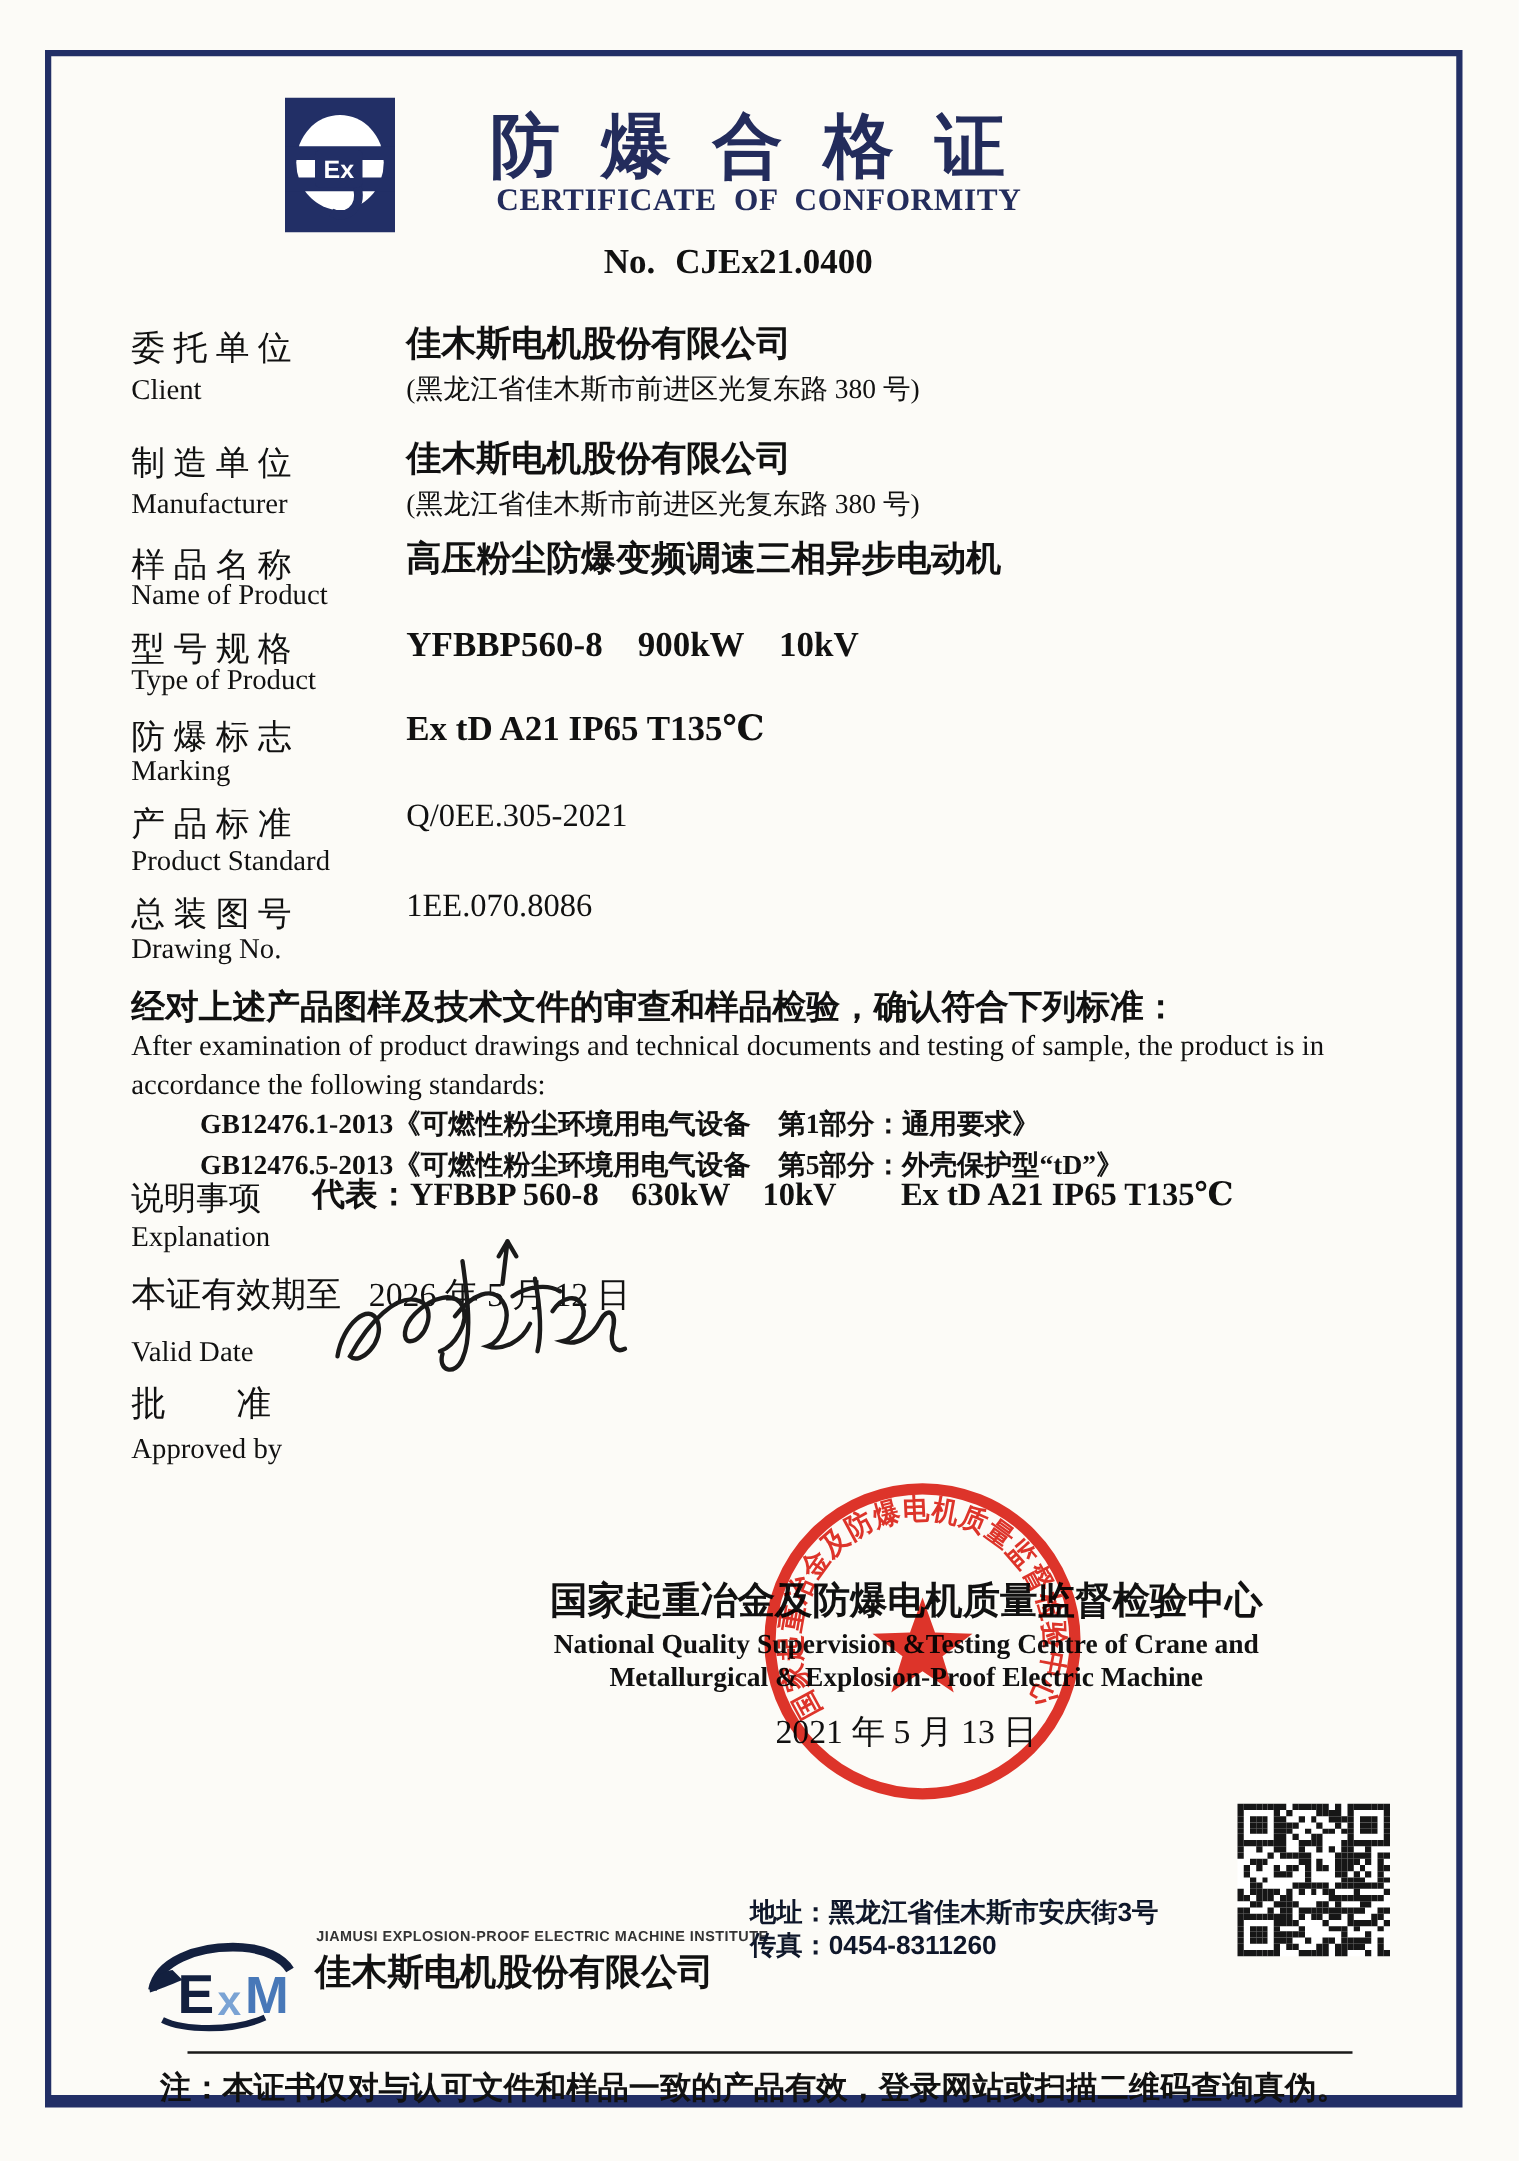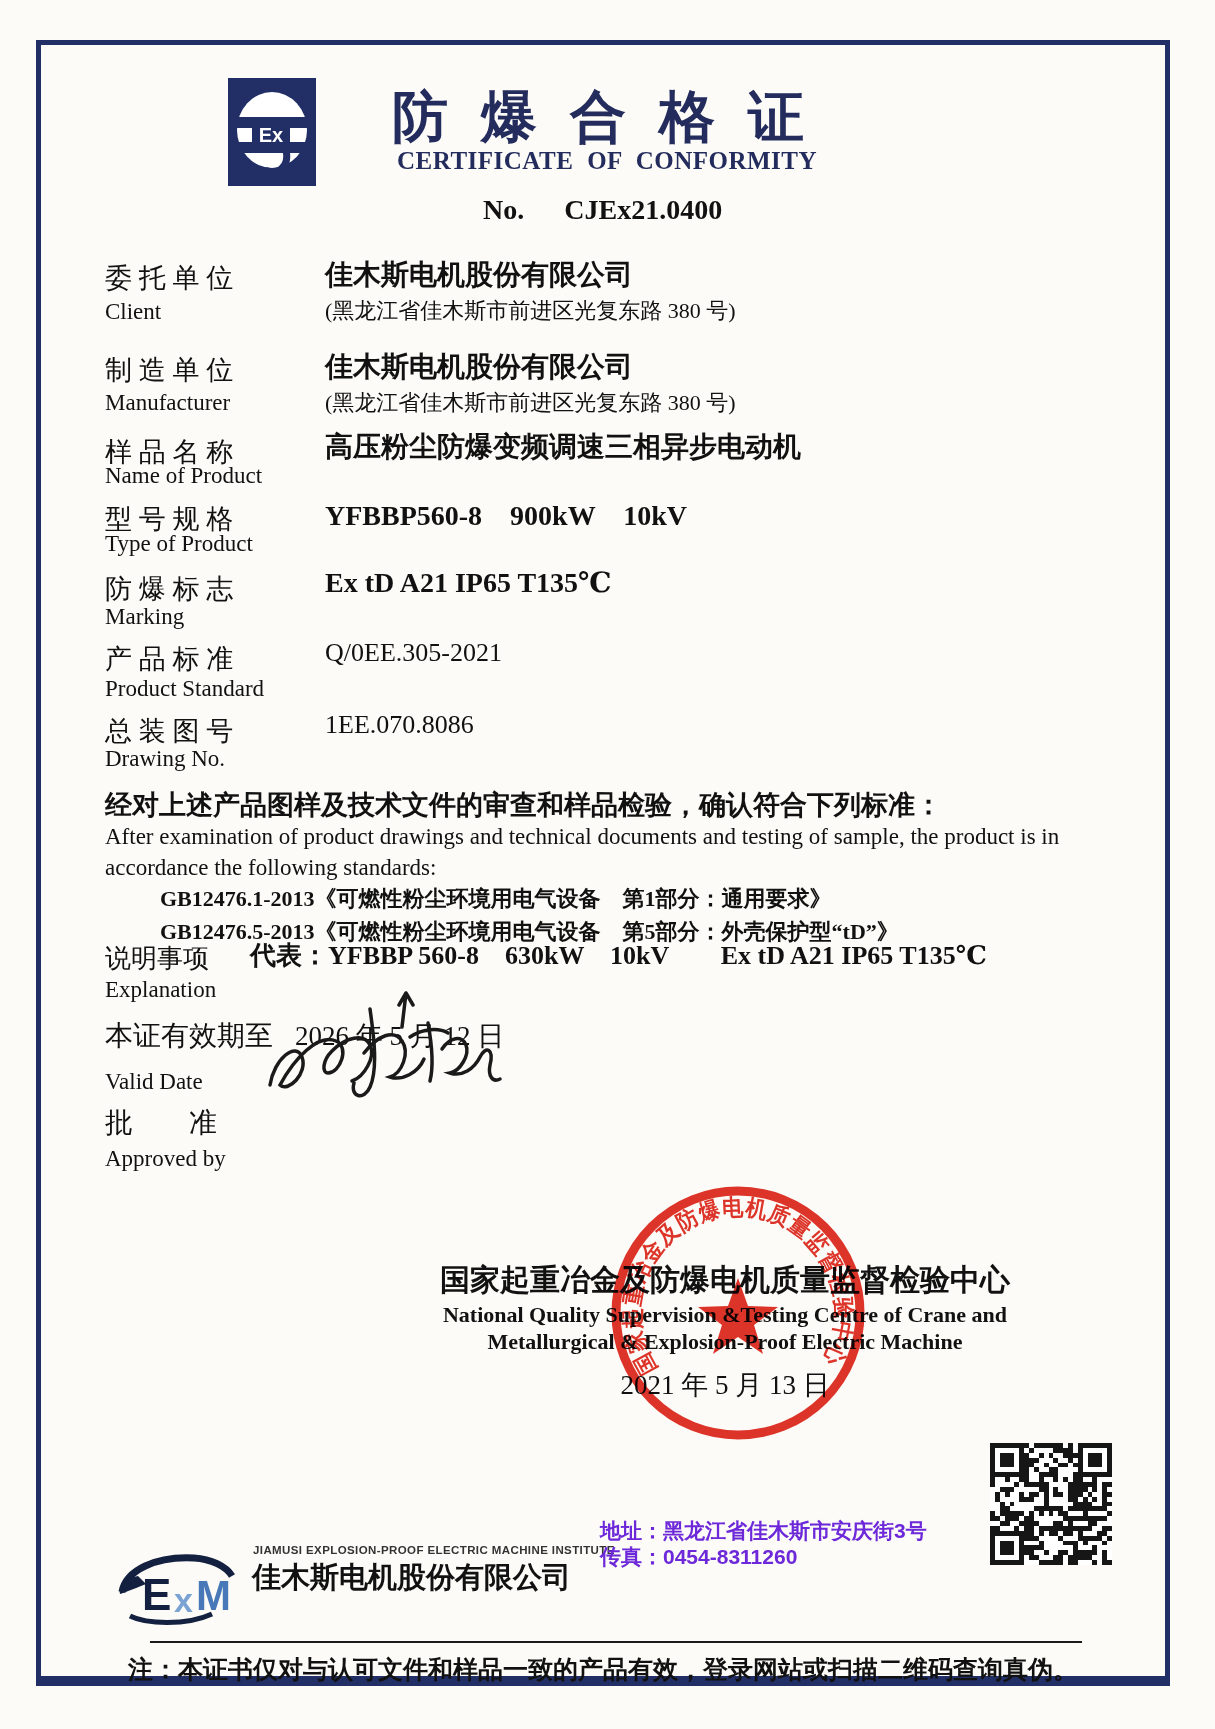--- a/index.html
+++ b/index.html
@@ -16,36 +16,36 @@
   }
   .title-zh{
     font-size:56px;font-weight:bold;letter-spacing:33px;white-space:nowrap;
     color:#232c5c;
   }
   .title-en{
     font-size:25px;font-weight:bold;letter-spacing:.5px;word-spacing:7px;
     color:#232c5c;white-space:nowrap;
   }
   .cert-no{font-size:28px;font-weight:bold;white-space:nowrap;}
-  .cert-no .num{margin-left:40px;}
+  .cert-no .num{margin-left:16px;}
   .lbl-zh{font-size:27px;white-space:nowrap;}
   .lbl-en{font-size:23px;white-space:nowrap;}
   .val{font-size:28px;font-weight:bold;white-space:nowrap;}
   .val-light{font-size:26px;white-space:nowrap;}
   .note{font-size:22px;white-space:nowrap;}
   .stmt-zh{font-size:27px;font-weight:600;white-space:nowrap;}
   .stmt-en{font-size:23px;width:990px;line-height:31px;}
   .std{font-size:22px;font-weight:700;white-space:nowrap;line-height:33px;}
   .org{width:660px;text-align:center;}
   .org .zh{font-size:30px;font-weight:bold;white-space:nowrap;}
   .org .en{font-size:22px;font-weight:bold;line-height:27px;}
   .org .dt{font-size:27px;margin-top:12px;}
   .inst-zh{font-size:29px;font-weight:bold;font-family:"Liberation Sans","DejaVu Sans",sans-serif;white-space:nowrap;}
   .inst-en{font-size:11.5px;font-weight:bold;letter-spacing:.4px;font-family:"Liberation Sans","DejaVu Sans",sans-serif;color:#333;white-space:nowrap;}
-  .contact{font-family:"Liberation Sans","DejaVu Sans",sans-serif;font-size:21px;font-weight:bold;line-height:26px;color:#6d28d9;}
+  .contact{font-family:"Liberation Sans","DejaVu Sans",sans-serif;font-size:21px;font-weight:bold;line-height:26px;color:#0f172a;}
   .contact .row{white-space:nowrap;}
   .sep{background:#1a1a1a;height:2px;}
   .footer-note{width:1124px;text-align:center;font-size:25px;font-weight:600;white-space:nowrap;}
   .stamp{mix-blend-mode:multiply;opacity:.92;}
   #qr{display:grid;grid-template-columns:repeat(25,1fr);grid-template-rows:repeat(25,1fr);background:#fff;}
   #qr div{background:#161616;}
 </style>
 </head>
 <body>
 

